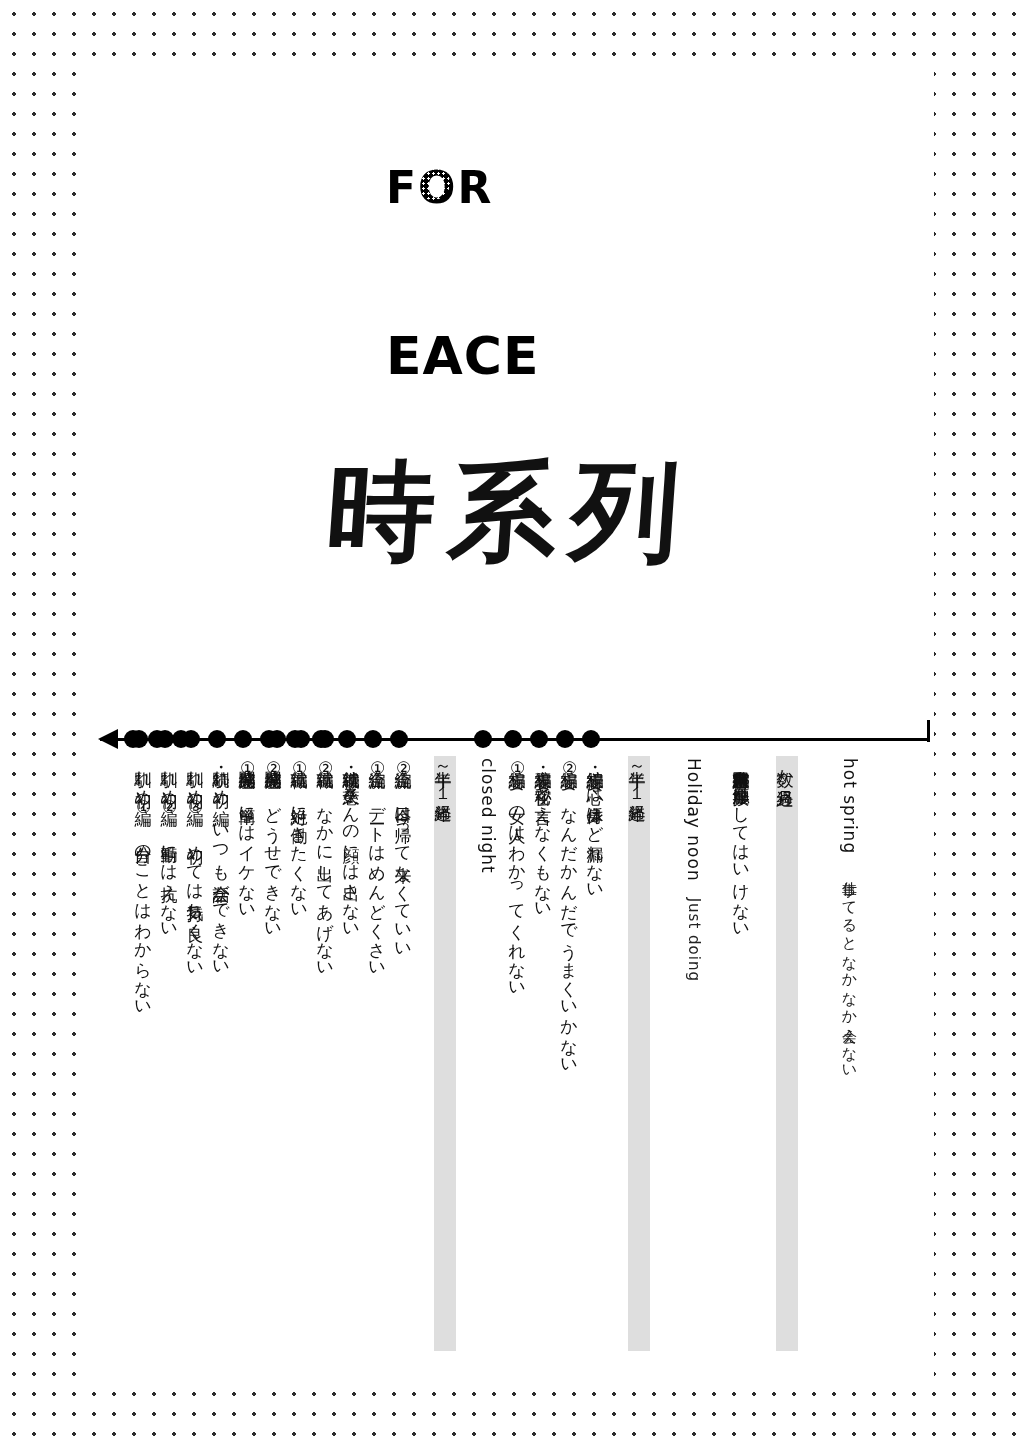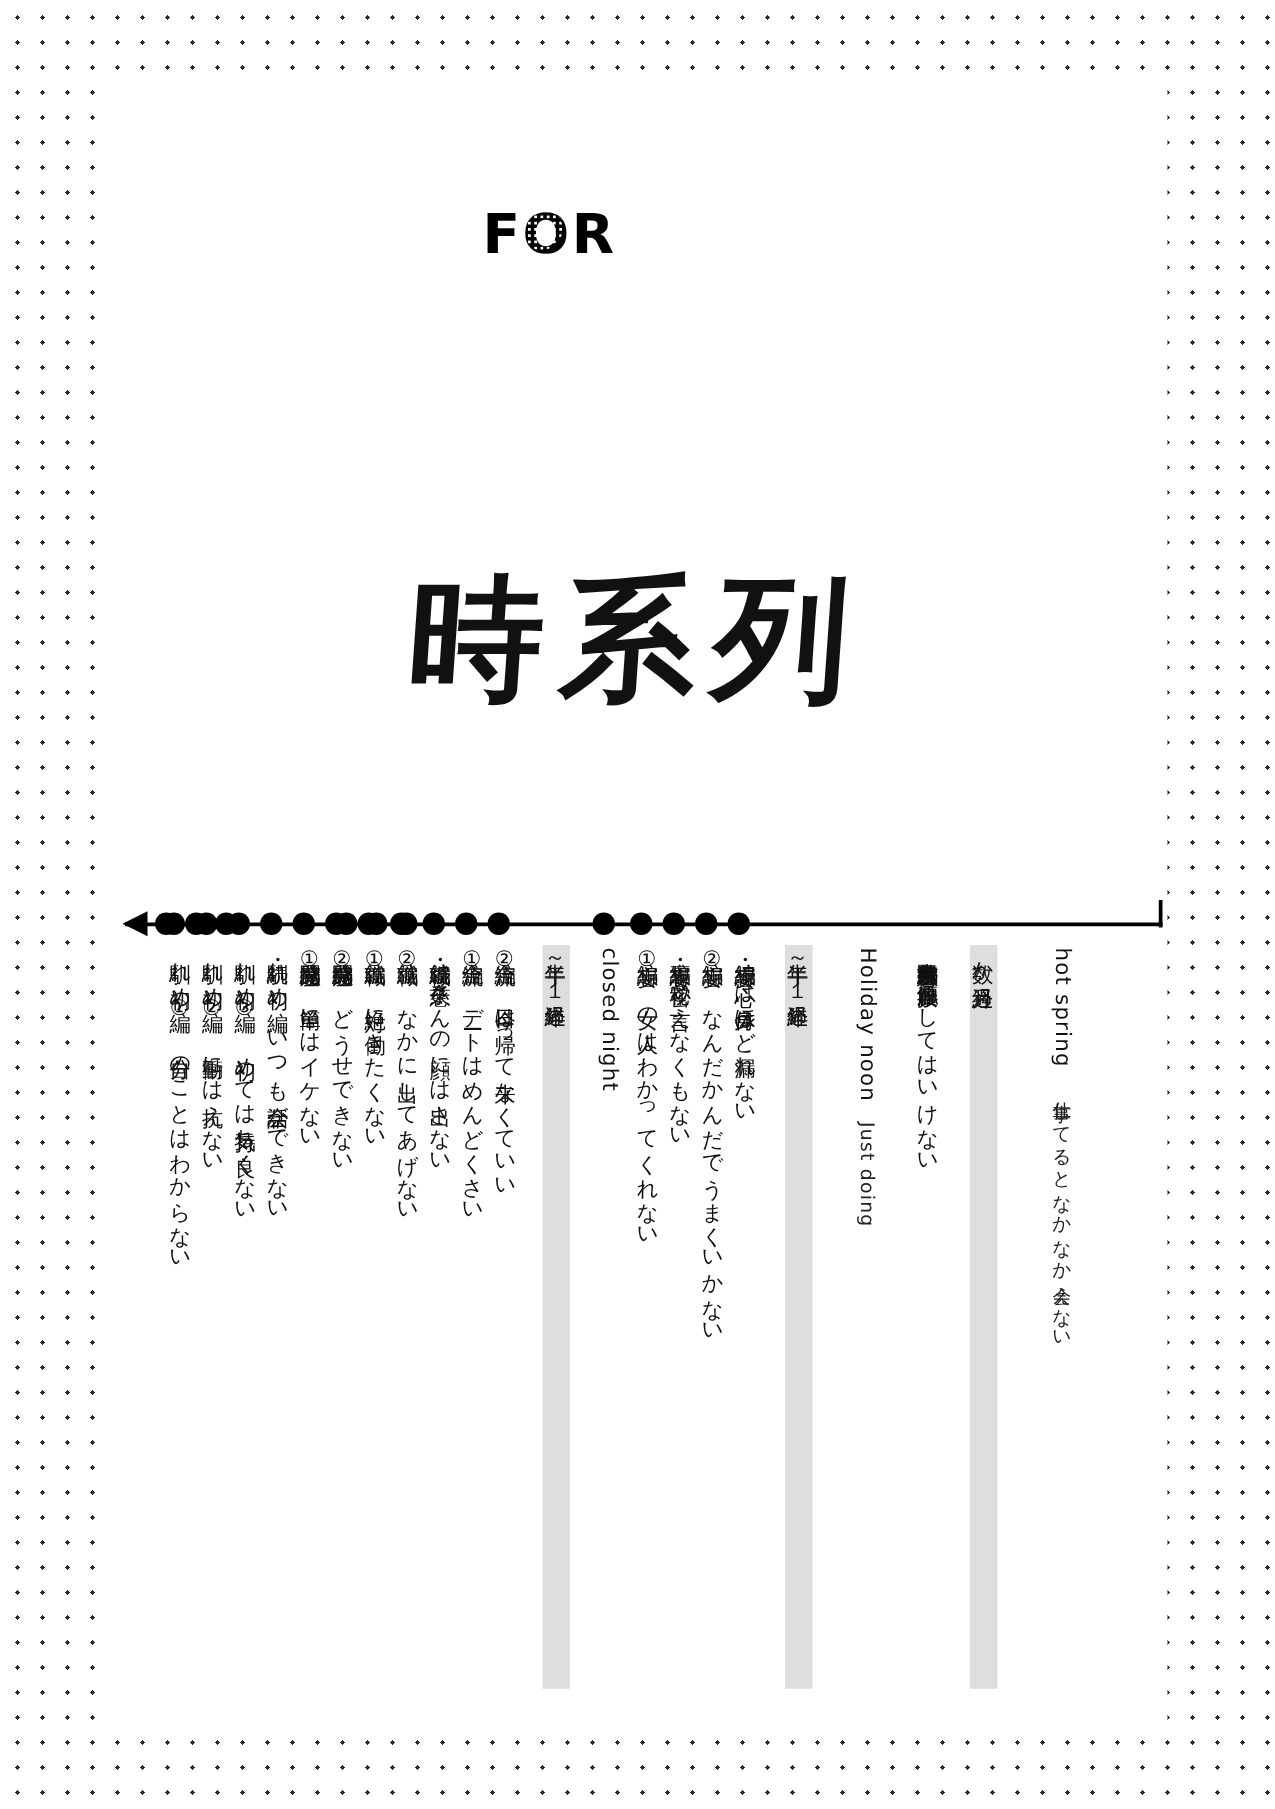--- a/index.html
+++ b/index.html
@@ -184,20 +184,21 @@
 </head>
 <body>
 
 <div id="page">
   <div id="inner-white"></div>
 
   <div id="logo">
     <div class="logo-wrap">
       <div class="logo-for">FOR</div>
       <div class="logo-dotmask"></div>
+      <div class="logo-peace">EACE</div>
     </div>
   </div>
 
   <div id="title">時系列</div>
 
   <div id="timeline">
     <div id="axis"></div>
     <div id="axis-up"></div>
     <div id="arrow-head"></div>
     <div id="dots">

